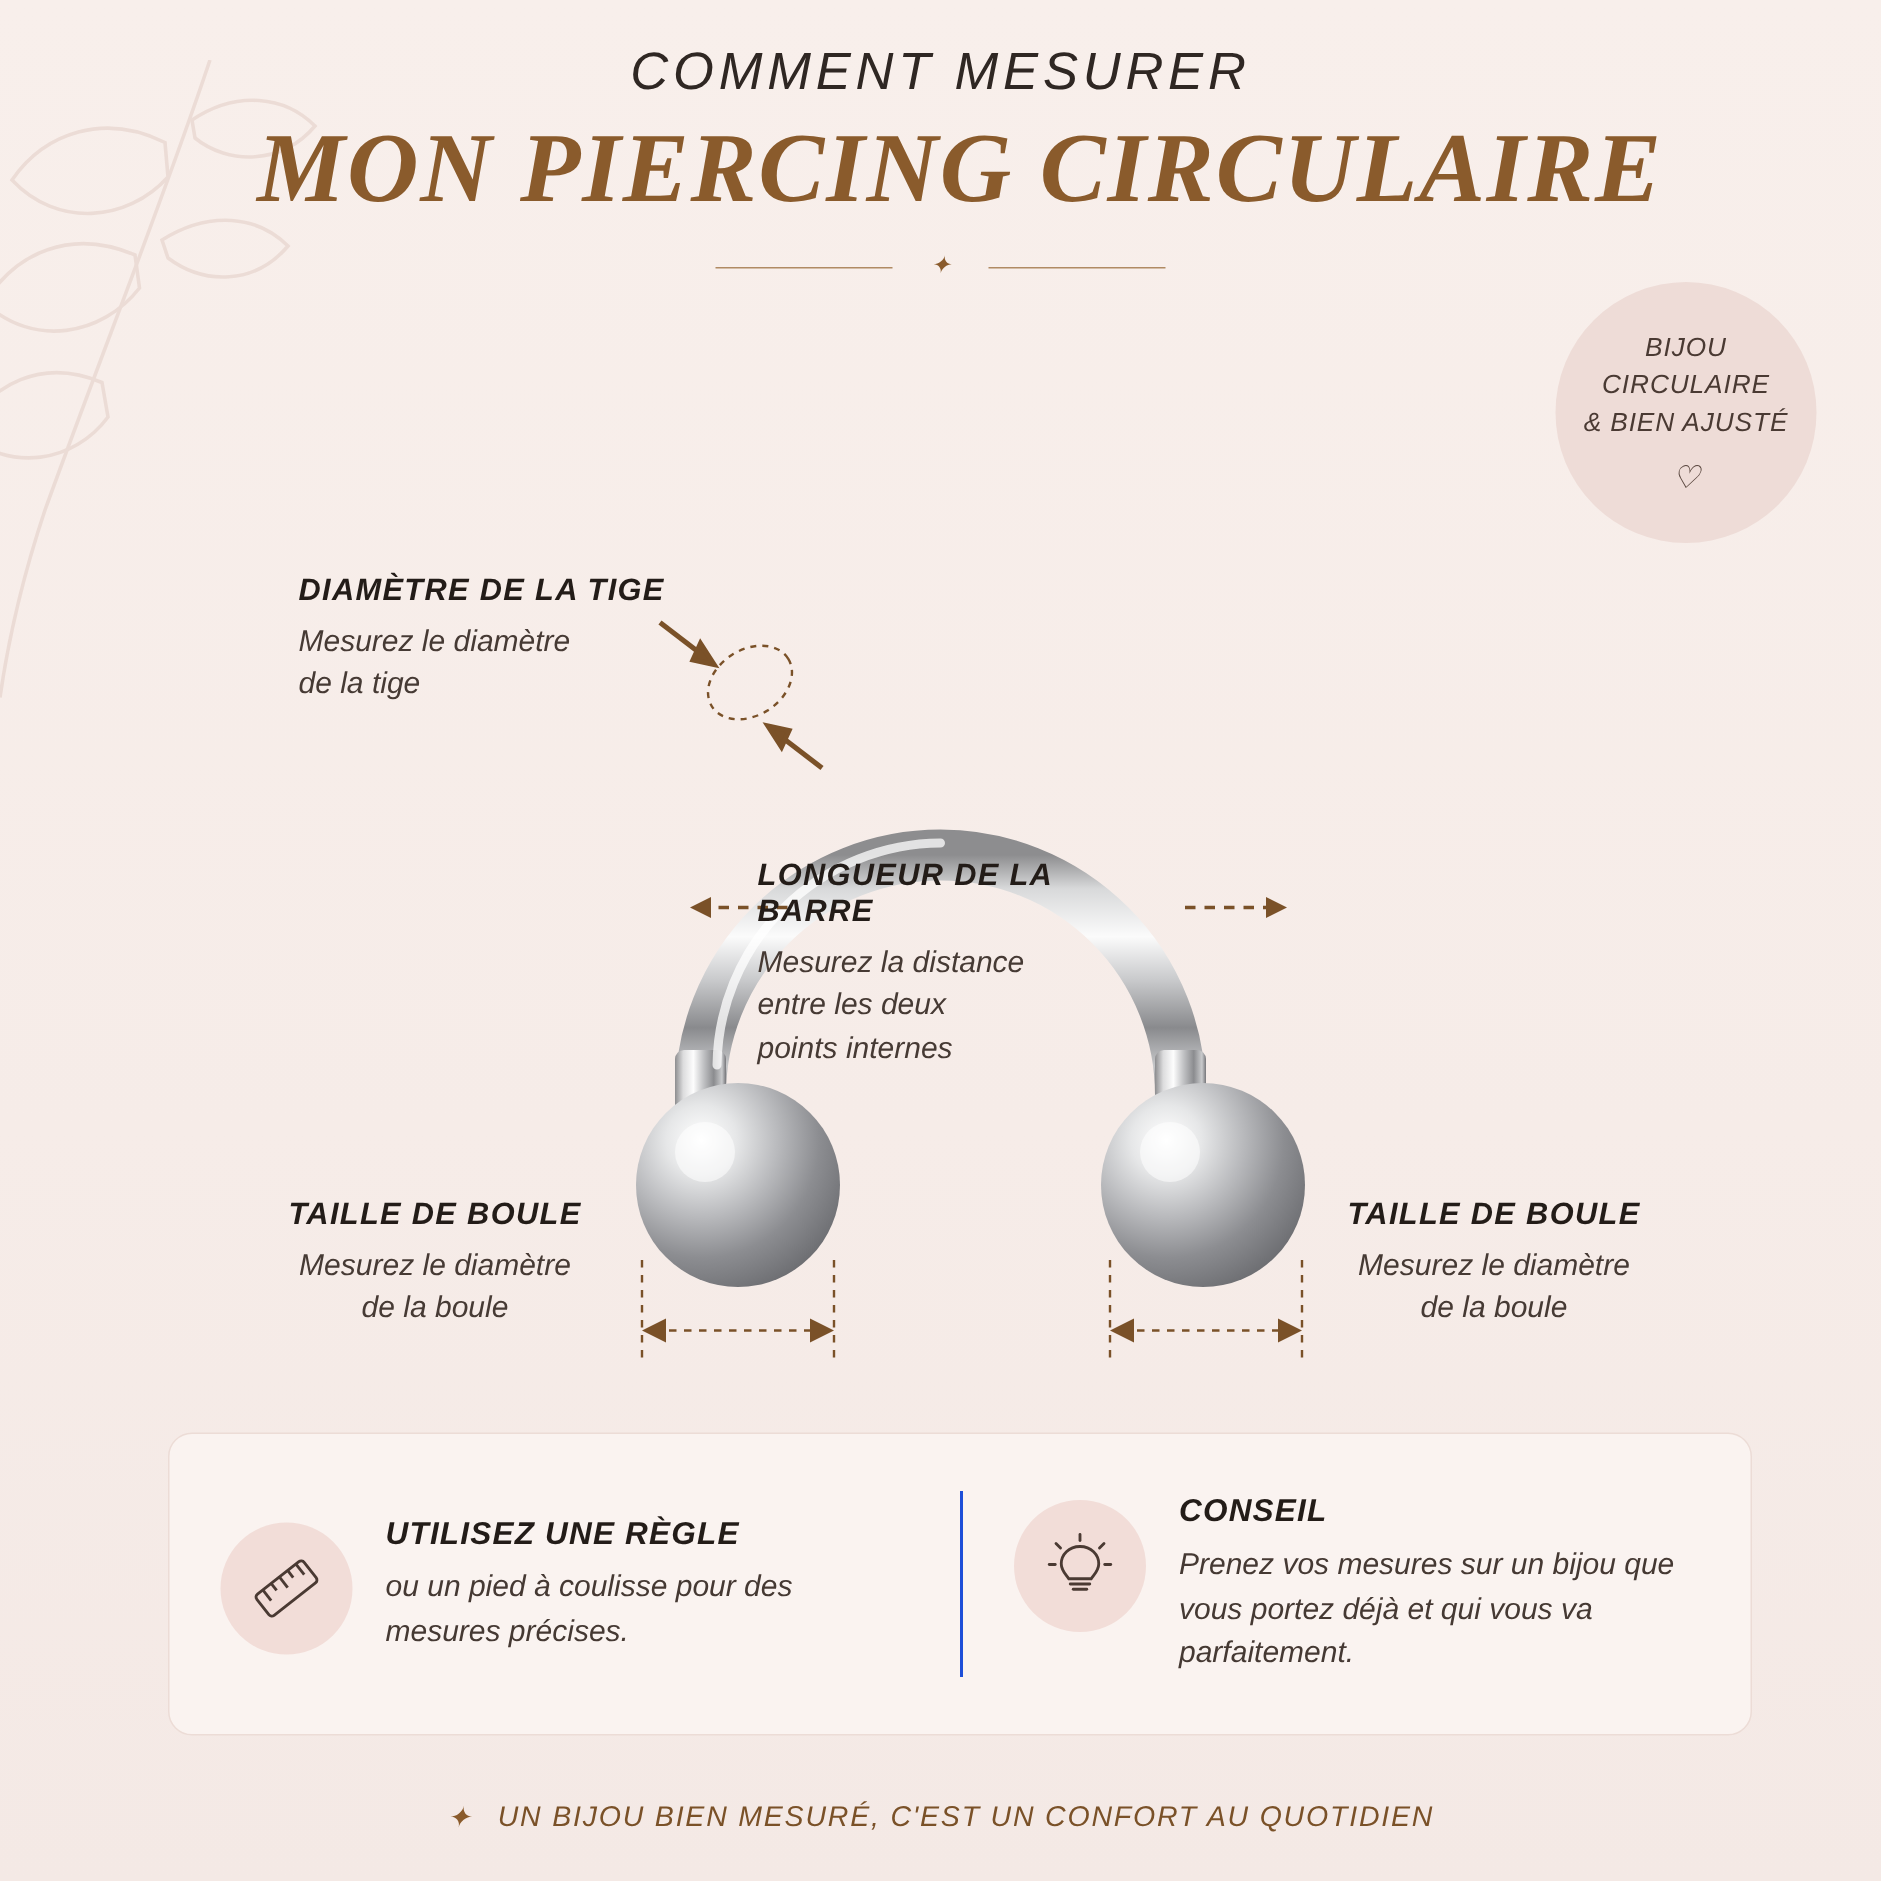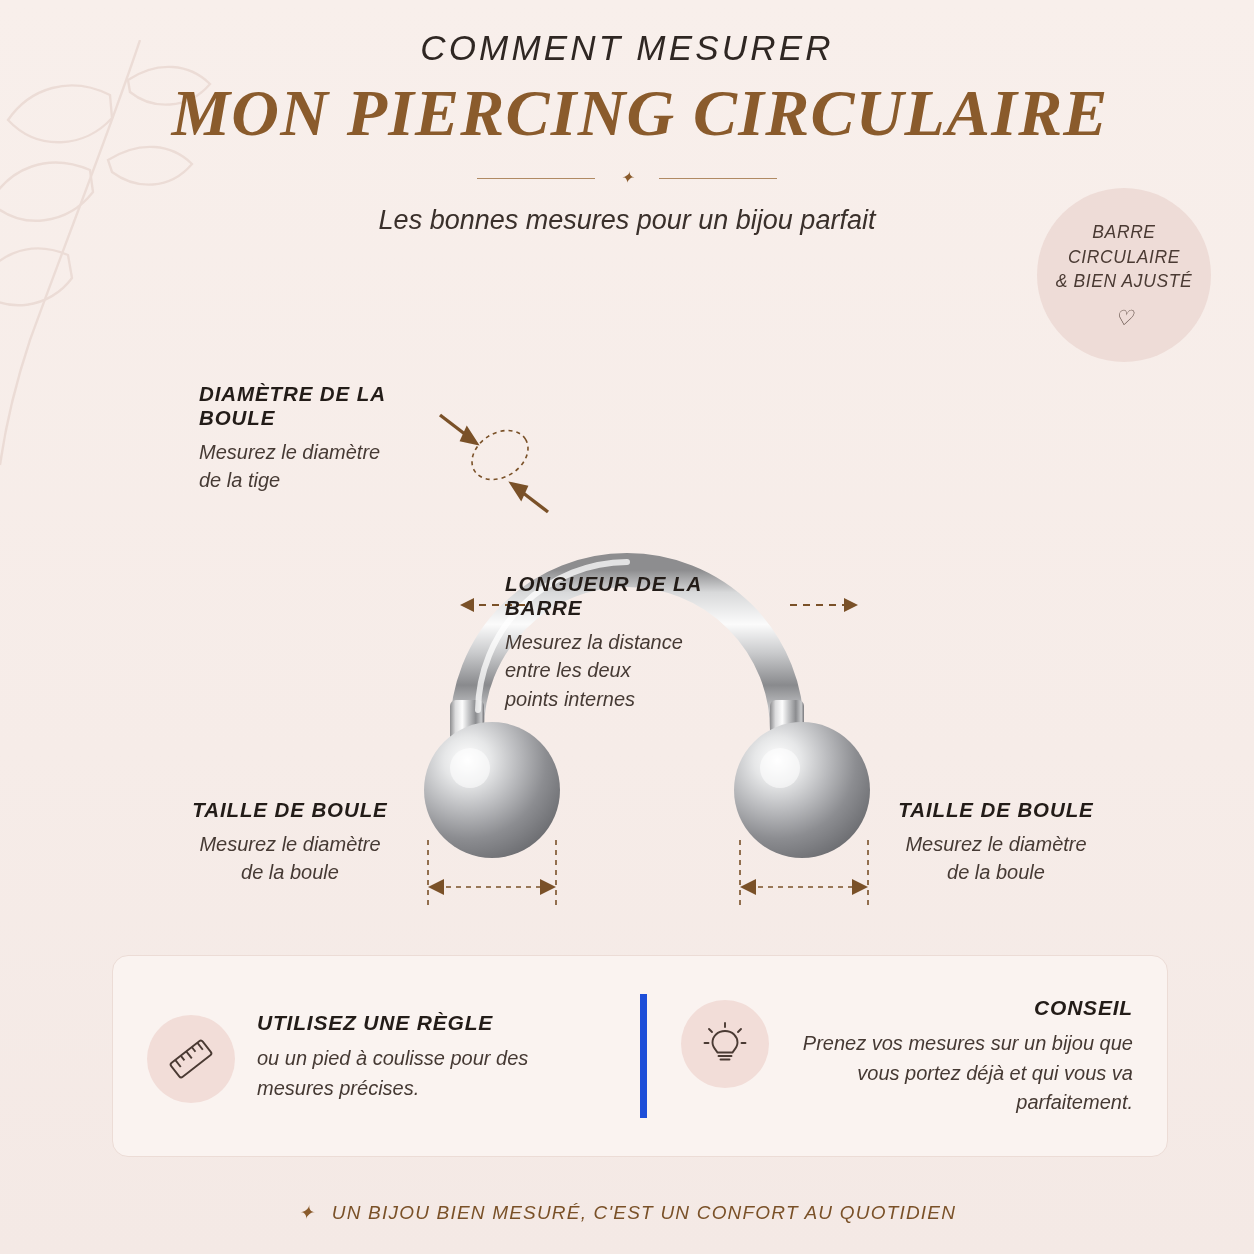--- a/index.html
+++ b/index.html
@@ -176,21 +176,21 @@
     display: flex;
     align-items: center;
   }
   .card {
     flex: 1 1 50%;
     display: flex;
     align-items: flex-start;
     padding: 0 34px;
     box-sizing: border-box;
   }
-  .card + .card { border-left: 7px solid #1d4ed8; text-align: right; }
+  .card + .card { border-left: 2px solid #1d4ed8; }
   .card-icon {
     flex: 0 0 auto;
     width: 88px;
     height: 88px;
     border-radius: 50%;
     background: #f2ddd8;
     display: flex;
     align-items: center;
     justify-content: center;
     margin-right: 22px;
@@ -246,25 +246,24 @@
   </svg>
 
   <div class="header">
     <div class="kicker">COMMENT MESURER</div>
     <div class="title">MON PIERCING CIRCULAIRE</div>
     <div class="divider">
       <div class="line l"></div>
       <div class="dia">✦</div>
       <div class="line r"></div>
     </div>
-    <div class="subtitle">Les bonnes mesures pour un bijou parfait</div>
   </div>
 
   <div class="badge">
-    <div class="bt">BARRE</div>
+    <div class="bt">BIJOU</div>
     <div class="bt">CIRCULAIRE</div>
     <div class="bt">&amp; BIEN AJUSTÉ</div>
     <div class="heart">♡</div>
   </div>
 
   <div class="diagram">
 
     <svg width="1254" height="570" viewBox="0 0 1254 570">
       <defs>
         <linearGradient id="metal" x1="0" y1="0" x2="0" y2="1">
@@ -333,21 +332,21 @@
         <line x1="740" y1="480" x2="740" y2="548"></line>
         <line x1="868" y1="480" x2="868" y2="548"></line>
         <line x1="748" y1="527" x2="860" y2="527"></line>
       </g>
       <polygon points="740,527 756,519 756,535" fill="#7a5128"></polygon>
       <polygon points="868,527 852,519 852,535" fill="#7a5128"></polygon>
     </svg>
 
     <div class="labels">
       <div class="lbl-shaft">
-        <div class="lbl-title">DIAMÈTRE DE LA BOULE</div>
+        <div class="lbl-title">DIAMÈTRE DE LA TIGE</div>
         <div class="lbl-body">
           <div>Mesurez le diamètre</div>
           <div>de la tige</div>
         </div>
       </div>
 
       <div class="lbl-bar">
         <div class="lbl-title">LONGUEUR DE LA BARRE</div>
         <div class="lbl-body">
           <div>Mesurez la distance</div>

